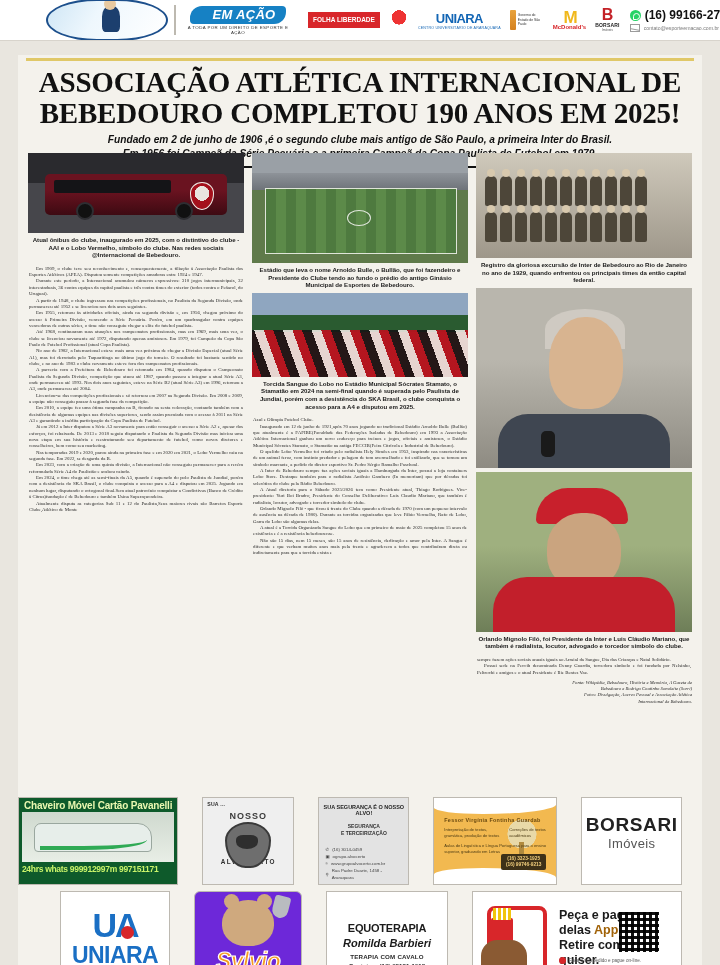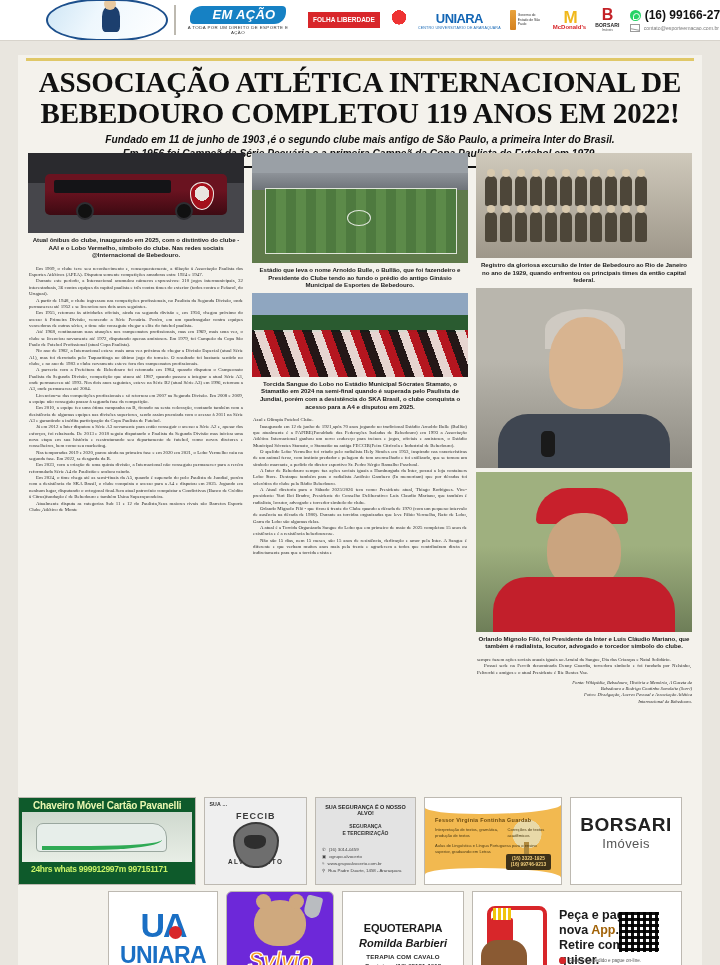--- a/index.html
+++ b/index.html
@@ -469,21 +469,21 @@
     color: #2a2a2a;
     padding-top: 4px;
   }
 
   
   .ads-row {
     position: absolute;
     left: 10px;
     width: 664px;
     display: flex;
-    gap: 8px;
+    gap: 24px;
   }
   .ads-row-1 { top: 782px; height: 88px; }
   .ads-row-2 { top: 876px; height: 86px; justify-content: flex-end; }
   .ad {
     background: #fff;
     border: 1px solid #bdb9b1;
     position: relative;
     overflow: hidden;
     font-family: "Liberation Sans", sans-serif;
   }
@@ -956,24 +956,24 @@
         <span>contato@esporteemacao.com.br</span>
       </div>
     </div>
   </div>
 
   <div class="sheet">
     <div class="rule-gold"></div>
 
     <div class="headline">
       <div>ASSOCIAÇÃO ATLÉTICA INTERNACIONAL DE</div>
-      <div>BEBEDOURO COMPLETOU 119 ANOS EM 2022!</div>
+      <div>BEBEDOURO COMPLETOU 190 ANOS EM 2025!</div>
     </div>
     <div class="subhead">
-      <div>Fundado em 11 de junho de 1903 ,é o segundo clube mais antigo de São Paulo, a primeira Inter do Brasil.</div>
+      <div>Fundado em 2 de junho de 1906 ,é o segundo clube mais antigo de São Paulo, a primeira Inter do Brasil.</div>
       <div>Em 1956 foi Campeã da Série Pecuária e  a primeira Campeã da Copa Paulista de Futebol em 1979.</div>
     </div>
     <div class="rule-black"></div>
 
     <div class="cols">
 
       <div class="col">
         <div class="photo ph-bus">
           <div class="body"></div>
           <div class="win"></div>
@@ -1090,21 +1090,21 @@
         <div class="ttl">Chaveiro Móvel Cartão Pavanelli</div>
         <div class="pic">
           <div class="van"></div>
           <div class="swoosh"></div>
         </div>
         <div class="foot">24hrs whats 999912997m 997151171</div>
       </div>
 
       <div class="ad ad-alvo">
         <div class="bar">SUA ...</div>
-        <div class="brand">FECCIB</div>
+        <div class="brand">NOSSO</div>
         <div class="shield"></div>
         <div class="arc">ALVO CERTO</div>
       </div>
 
       <div class="ad ad-seg">
         <div class="slogan">SUA SEGURANÇA É O NOSSO ALVO!</div>
         <div class="svc">
           <div>SEGURANÇA</div>
           <div>E TERCEIRIZAÇÃO</div>
         </div>
@@ -1181,21 +1181,21 @@
         </div>
       </div>
 
       <div class="ad ad-mc">
         <div class="phone"></div>
         <div class="fries"></div>
         <div class="hand"></div>
         <div class="hd">
           <div>Peça e pague</div>
           <div>
-            <span>nova</span>
+            <span>delas</span>
             <span class="app">App</span>.
           </div>
           <div>Retire como</div>
           <div>quiser.</div>
         </div>
         <div class="qr"></div>
         <div class="foot">
           <span class="m"></span>
           <span>Faça o seu pedido e pague on-line.</span>
         </div>

